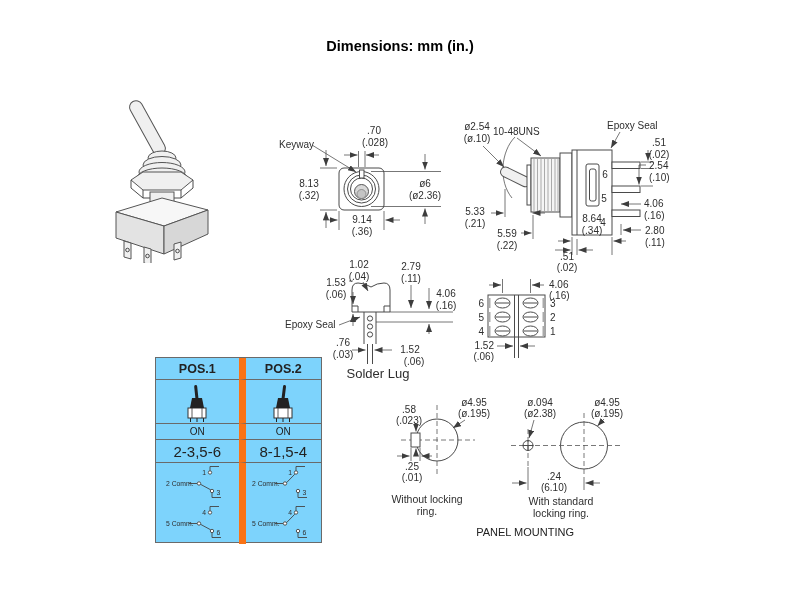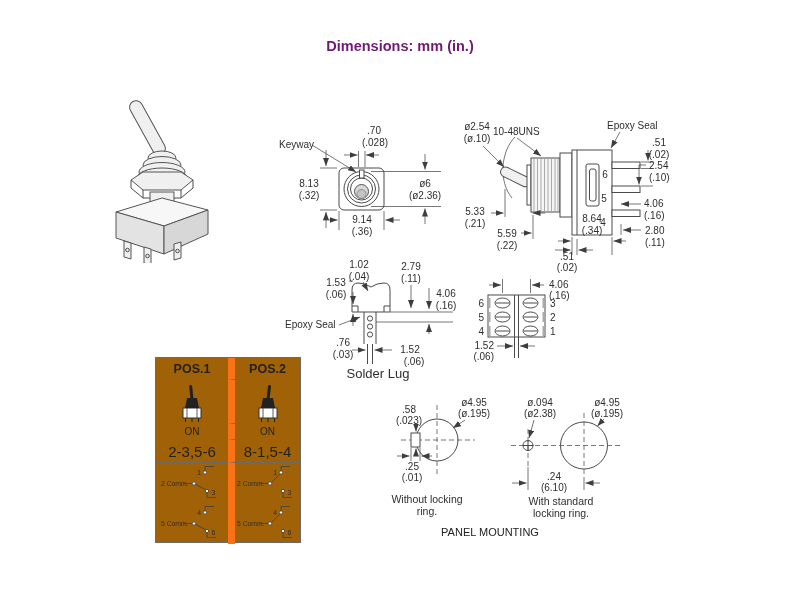--- a/index.html
+++ b/index.html
@@ -1,40 +1,40 @@
 <!DOCTYPE html>
 <html><head>
 <meta charset="utf-8">
 <style>
   html,body{margin:0;padding:0}
   body{width:800px;height:600px;position:relative;background:#fff;font-family:"Liberation Sans",sans-serif;overflow:hidden}
   .abs{position:absolute}
-  .title{left:0;top:38px;width:800px;text-align:center;font-size:14.5px;font-weight:bold;color:#701a75}
+  .title{left:0;top:38px;width:800px;text-align:center;font-size:14.5px;font-weight:bold;color:#000000}
   svg{display:block}
   svg text{font-family:"Liberation Sans",sans-serif;fill:#2e2e2e;font-size:10px}
   svg text.cap{font-size:10.5px}
   svg text.big{font-size:13px}
   .oln{stroke:#4a4a4a;stroke-width:1;fill:none}
   .fw{fill:#fff;stroke:#4a4a4a;stroke-width:1}
   .fg{fill:#f0f0f0;stroke:#555;stroke-width:1}
   .dml{stroke:#4a4a4a;stroke-width:0.75;fill:none}
   .dsh{stroke:#555;stroke-width:0.8;fill:none;stroke-dasharray:5,3}
   .thr{stroke:#8a8a8a;stroke-width:0.7}
-  .ptable{left:155px;top:357px;width:146px;height:186px;display:grid;grid-template-columns:1fr 1fr;grid-template-rows:21px 44px 16px 23px 1fr;border:1px solid #6a6a6a;box-sizing:border-box;background:#a16207}
+  .ptable{left:155px;top:357px;width:167px;height:186px;display:grid;grid-template-columns:1fr 1fr;grid-template-rows:21px 44px 16px 23px 1fr;border:1px solid #6a6a6a;box-sizing:border-box;background:#7dd3fc}
   .ptable>div{display:flex;align-items:center;justify-content:center;box-sizing:border-box;color:#222}
   .bl{border-left:7px solid #f97316}
   .bt{border-top:1px solid #6a6a6a}
   .hdr{font-size:12.5px;font-weight:600}
   .onr{font-size:10px}
   .conn{font-size:15px}
   .circ{flex-direction:column;justify-content:flex-start;padding-top:1px}
   .cktsvg line,.cktsvg path{stroke:#444;stroke-width:0.9;fill:none}
   .cktsvg circle{fill:#fff;stroke:#444;stroke-width:0.9}
   .cktsvg text{font-size:6.8px}
-  .pm-caption{left:425px;top:526px;width:130px;text-align:center;font-size:11px;color:#222}
+  .pm-caption{left:444px;top:526px;width:130px;text-align:right;font-size:11px;color:#222}
 </style>
 </head>
 <body>
 
 <div class="abs title">Dimensions: mm (in.)</div>
 
 <svg class="abs" style="left:98px;top:88px" width="130" height="175" viewBox="0 0 130 175">
   <rect x="0" y="-6.5" width="60" height="13" rx="6.5" class="fg" transform="translate(64,66) rotate(-119)"></rect>
   <ellipse cx="64" cy="70" rx="14" ry="7" class="fg"></ellipse>
   <ellipse cx="64" cy="77" rx="19" ry="8.5" class="fg"></ellipse>

